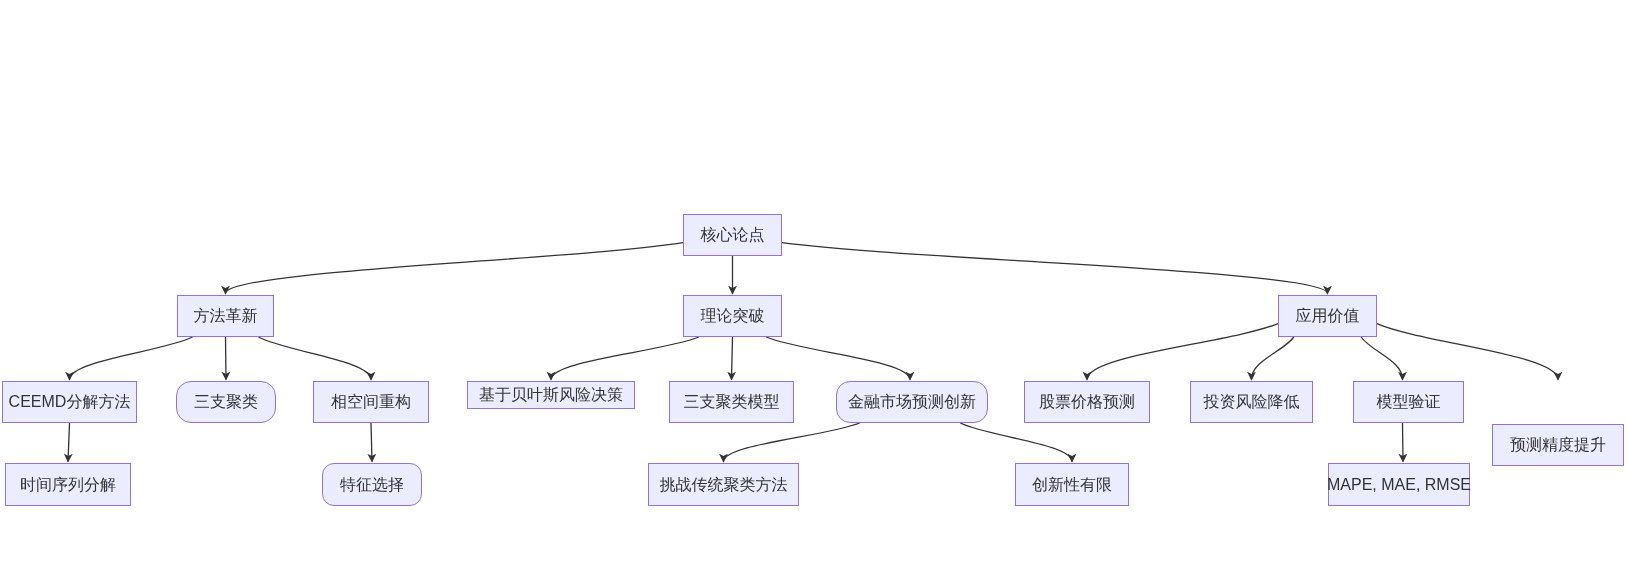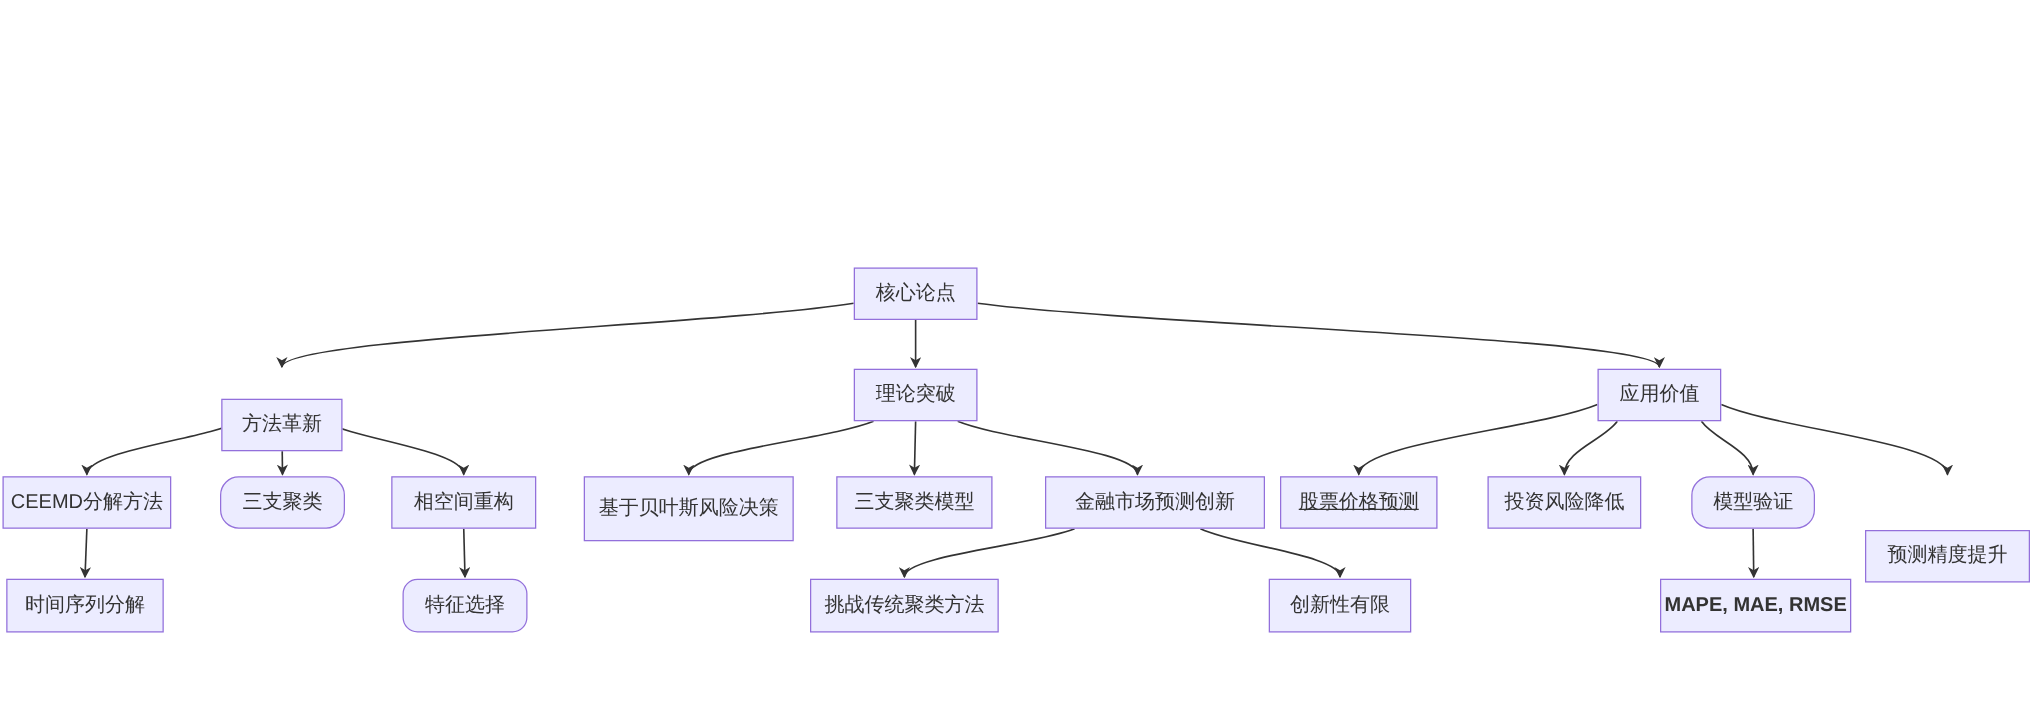--- a/index.html
+++ b/index.html
@@ -76,67 +76,67 @@
         <path class="edge" d="M371,423 L372,461.5" marker-end="url(#arrow)"></path>
         <path class="edge" d="M859.68,423 C825.635,436.475 723.5,444.175 723.5,461.5" marker-end="url(#arrow)"></path>
         <path class="edge" d="M960.3199999999999,423 C988.24,436.475 1072,444.175 1072,461.5" marker-end="url(#arrow)"></path>
         <path class="edge" d="M1402.5,423 L1403,461.5" marker-end="url(#arrow)"></path>
       </g>
   </svg>
 
 <div class="node" style="left: 683px; top: 214px; width: 99px; height: 42px;">
       <span>核心论点</span>
     </div>
-    <div class="node" style="left: 177px; top: 295px; width: 97px; height: 42px; margin-top: 24px;">
+    <div class="node" style="left: 177px; top: 295px; width: 97px; height: 42px;">
       <span>方法革新</span>
     </div>
     <div class="node" style="left: 683px; top: 295px; width: 99px; height: 42px;">
       <span>理论突破</span>
     </div>
     <div class="node" style="left: 1278px; top: 295px; width: 99px; height: 42px;">
       <span>应用价值</span>
     </div>
     <div class="node" style="left: 2px; top: 381px; width: 135px; height: 42px;">
       <span>CEEMD分解方法</span>
     </div>
     <div class="node" style="left: 176px; top: 381px; width: 100px; height: 42px; border-radius: 15px;">
       <span>三支聚类</span>
     </div>
     <div class="node" style="left: 313px; top: 381px; width: 116px; height: 42px;">
       <span>相空间重构</span>
     </div>
-    <div class="node" style="left: 467px; top: 381px; width: 168px; height: 52px;">
+    <div class="node" style="left: 467px; top: 381px; width: 168px; height: 28px;">
       <span>基于贝叶斯风险决策</span>
     </div>
     <div class="node" style="left: 669px; top: 381px; width: 125px; height: 42px;">
       <span>三支聚类模型</span>
     </div>
-    <div class="node" style="left: 836px; top: 381px; width: 176px; height: 42px;">
+    <div class="node" style="left: 836px; top: 381px; width: 152px; height: 42px; border-radius: 14px;">
       <span>金融市场预测创新</span>
     </div>
-    <div class="node" style="left: 1024px; top: 381px; width: 126px; height: 42px; text-decoration: underline;">
+    <div class="node" style="left: 1024px; top: 381px; width: 126px; height: 42px;">
       <span>股票价格预测</span>
     </div>
     <div class="node" style="left: 1190px; top: 381px; width: 123px; height: 42px;">
       <span>投资风险降低</span>
     </div>
-    <div class="node" style="left: 1353px; top: 381px; width: 99px; height: 42px; border-radius: 15px;">
+    <div class="node" style="left: 1353px; top: 381px; width: 111px; height: 42px;">
       <span>模型验证</span>
     </div>
     <div class="node" style="left: 1492px; top: 381px; width: 132px; height: 42px; margin-top: 43px;">
       <span>预测精度提升</span>
     </div>
     <div class="node" style="left: 5px; top: 463px; width: 126px; height: 43px;">
       <span>时间序列分解</span>
     </div>
     <div class="node" style="left: 322px; top: 463px; width: 100px; height: 43px; border-radius: 12px;">
       <span>特征选择</span>
     </div>
     <div class="node" style="left: 648px; top: 463px; width: 151px; height: 43px;">
       <span>挑战传统聚类方法</span>
     </div>
     <div class="node" style="left: 1015px; top: 463px; width: 114px; height: 43px;">
       <span>创新性有限</span>
     </div>
-    <div class="node" style="left: 1328px; top: 463px; width: 153px; height: 43px; font-weight: bold;">
+    <div class="node" style="left: 1328px; top: 463px; width: 142px; height: 43px;">
       <span>MAPE, MAE, RMSE</span>
     </div>
   </div>
 
 </body></html>

